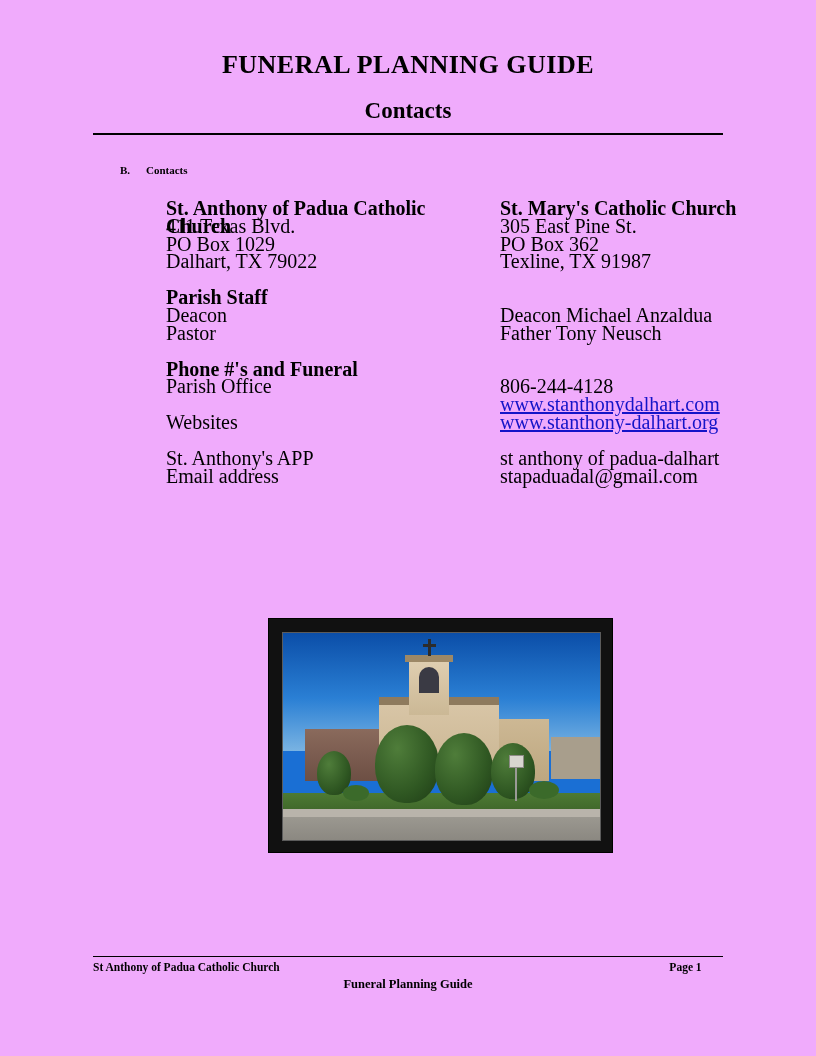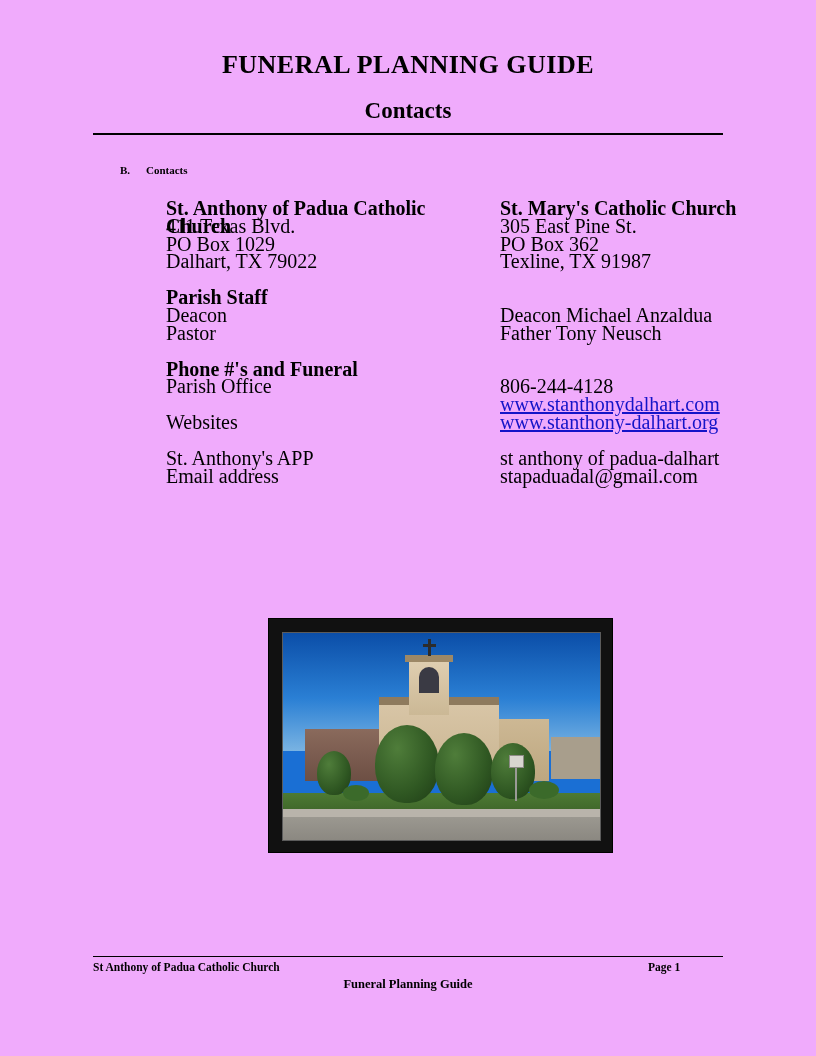--- a/index.html
+++ b/index.html
@@ -268,21 +268,21 @@
     left: 93px;
     font-size: 11.5px;
     font-weight: bold;
     text-align: center;
   }
   .footer-right {
     position: absolute;
     top: 961px;
     left: 648px;
     width: 75px;
-    text-align: left;
+    text-align: center;
     font-size: 11.5px;
     font-weight: bold;
   }
   .footer-center {
     position: absolute;
     top: 977px;
     left: 0;
     width: 816px;
     text-align: center;
     font-size: 12.5px;

